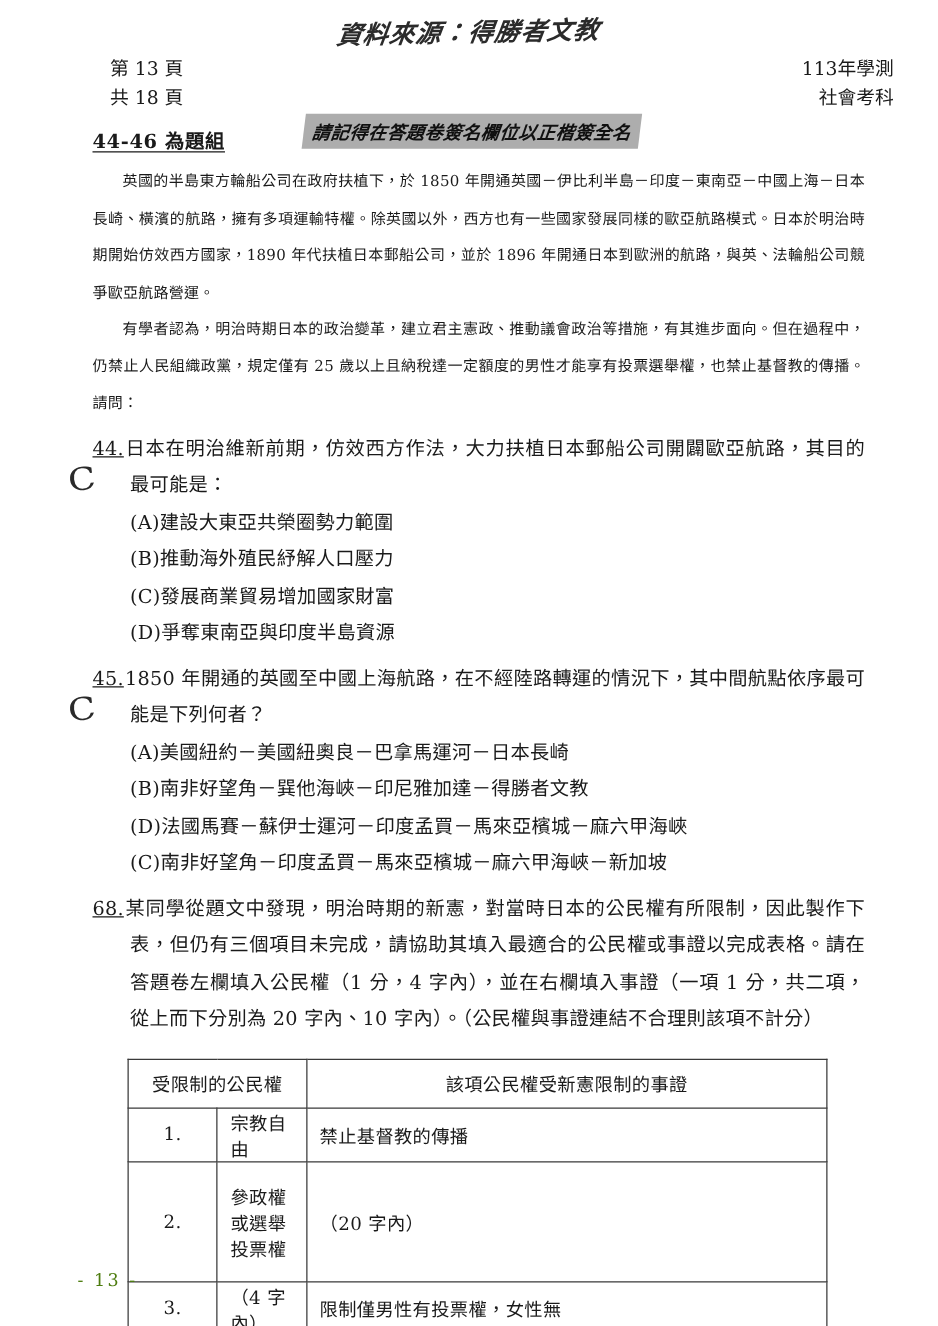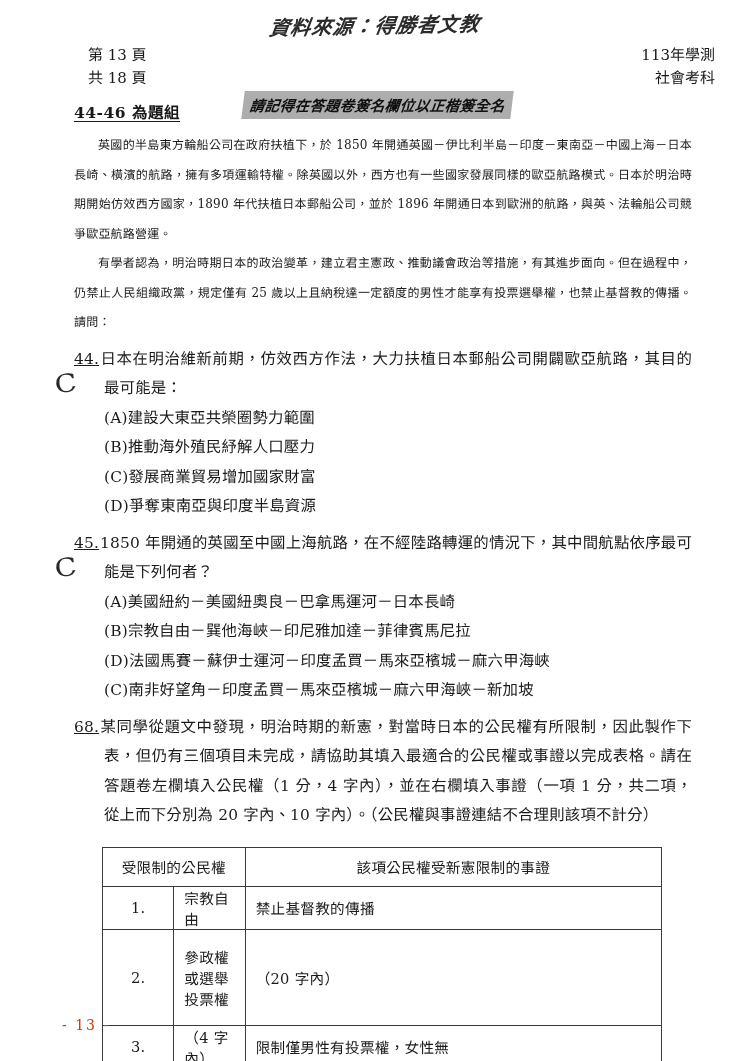--- a/index.html
+++ b/index.html
@@ -185,21 +185,21 @@
   .cell-left   { text-align: left; }
   .num-cell    { text-align: center; font-family: "DejaVu Serif","Liberation Serif",serif; }
 
   
   .footer {
     position: absolute;
     bottom: 28px;
     left: 62px;
     font-size: 14px;
     letter-spacing: 2px;
-    color: #c2410c;
+    color: #4d7c0f;
   }
 </style>
 </head>
 <body>
 
 <div class="page">
 
   <div class="watermark">資料來源：得勝者文教</div>
 
   <div class="header">
@@ -230,21 +230,21 @@
         <li><span class="opt-key">(C)</span><span>發展商業貿易增加國家財富</span></li>
         <li><span class="opt-key">(D)</span><span>爭奪東南亞與印度半島資源</span></li>
       </ul>
     </div>
 
     <div class="question">
       <span class="answer-mark" style="top:26px;">C</span>
       <p class="q-stem"><span class="q-num">45.</span><span>1850 年開通的英國至中國上海航路，在不經陸路轉運的情況下，其中間航點依序最可能是下列何者？</span></p>
       <ul class="options">
         <li><span class="opt-key">(A)</span><span>美國紐約－美國紐奧良－巴拿馬運河－日本長崎</span></li>
-        <li><span class="opt-key">(B)</span><span>宗教自由－巽他海峽－印尼雅加達－菲律賓馬尼拉</span></li>
+        <li><span class="opt-key">(B)</span><span>南非好望角－巽他海峽－印尼雅加達－得勝者文教</span></li>
         <li><span class="opt-key">(D)</span><span>法國馬賽－蘇伊士運河－印度孟買－馬來亞檳城－麻六甲海峽</span></li>
         <li><span class="opt-key">(C)</span><span>南非好望角－印度孟買－馬來亞檳城－麻六甲海峽－新加坡</span></li>
       </ul>
     </div>
 
     <div class="question">
       <p class="q-stem"><span class="q-num">68.</span><span>某同學從題文中發現，明治時期的新憲，對當時日本的公民權有所限制，因此製作下表，但仍有三個項目未完成，請協助其填入最適合的公民權或事證以完成表格。請在答題卷左欄填入公民權（1 分，4 字內），並在右欄填入事證（一項 1 分，共二項，從上而下分別為 20 字內、10 字內）。（公民權與事證連結不合理則該項不計分）</span></p>
 
       <div class="table-wrap">
         <table class="answer-table">

